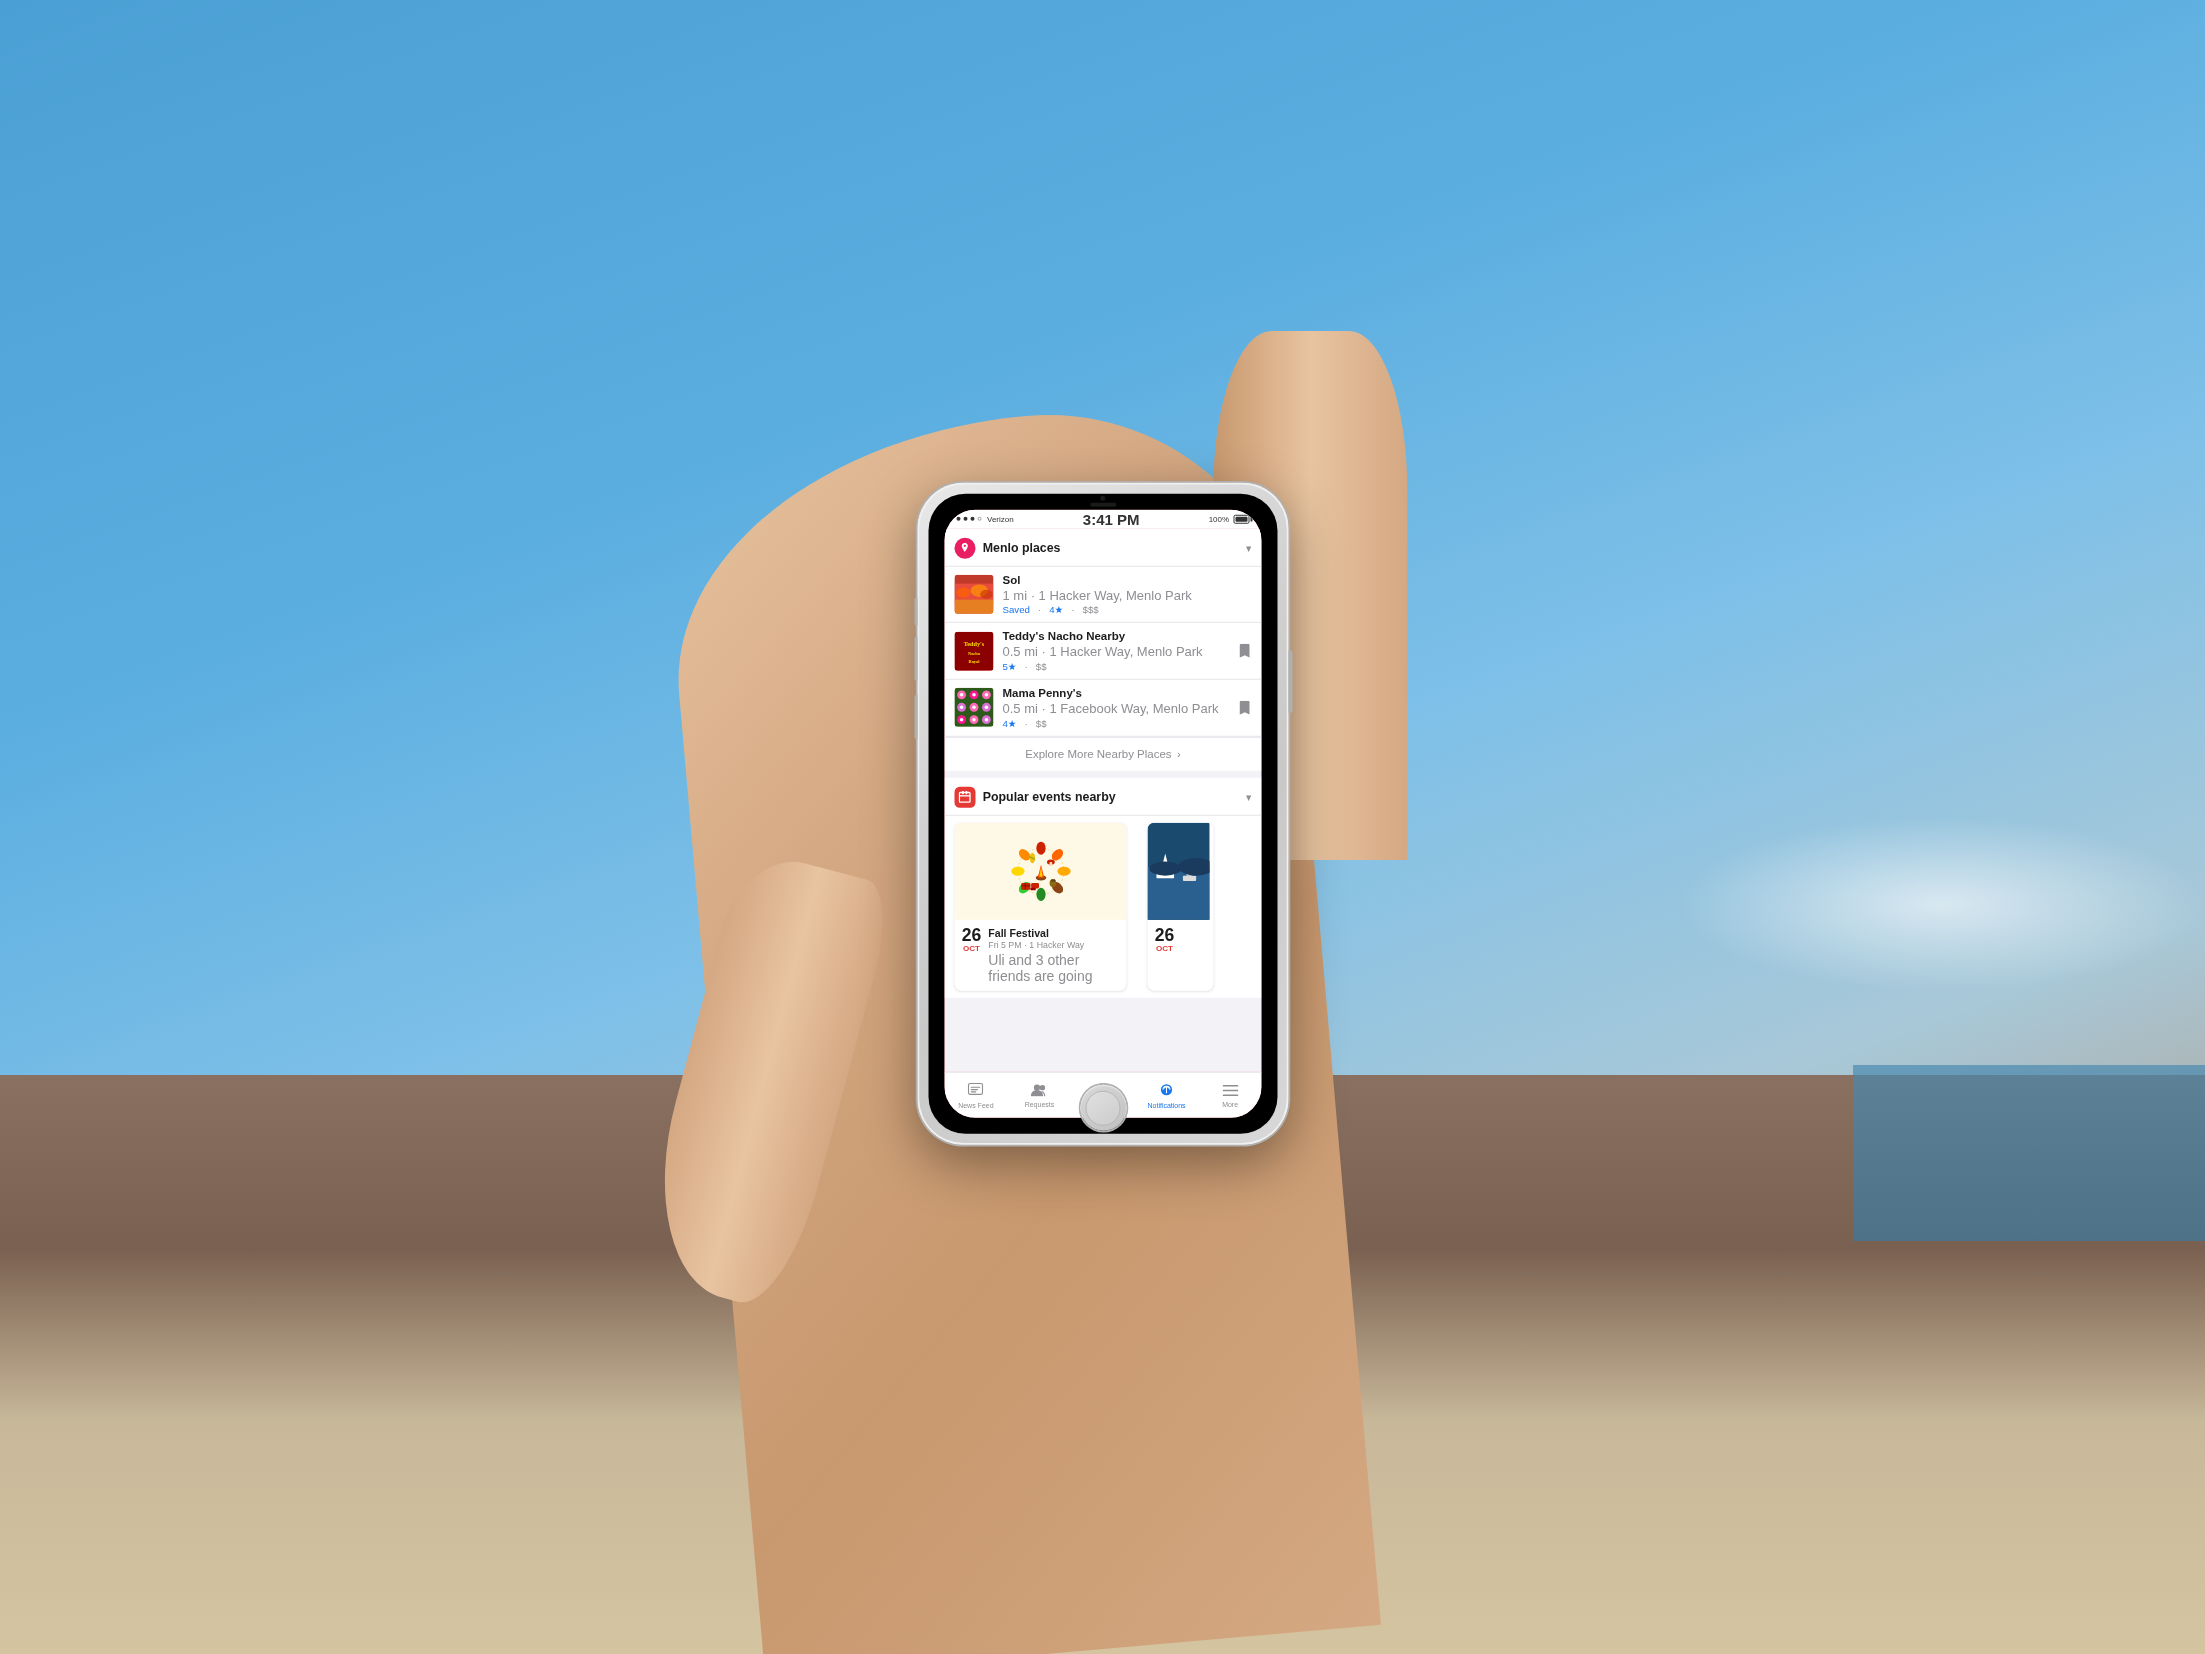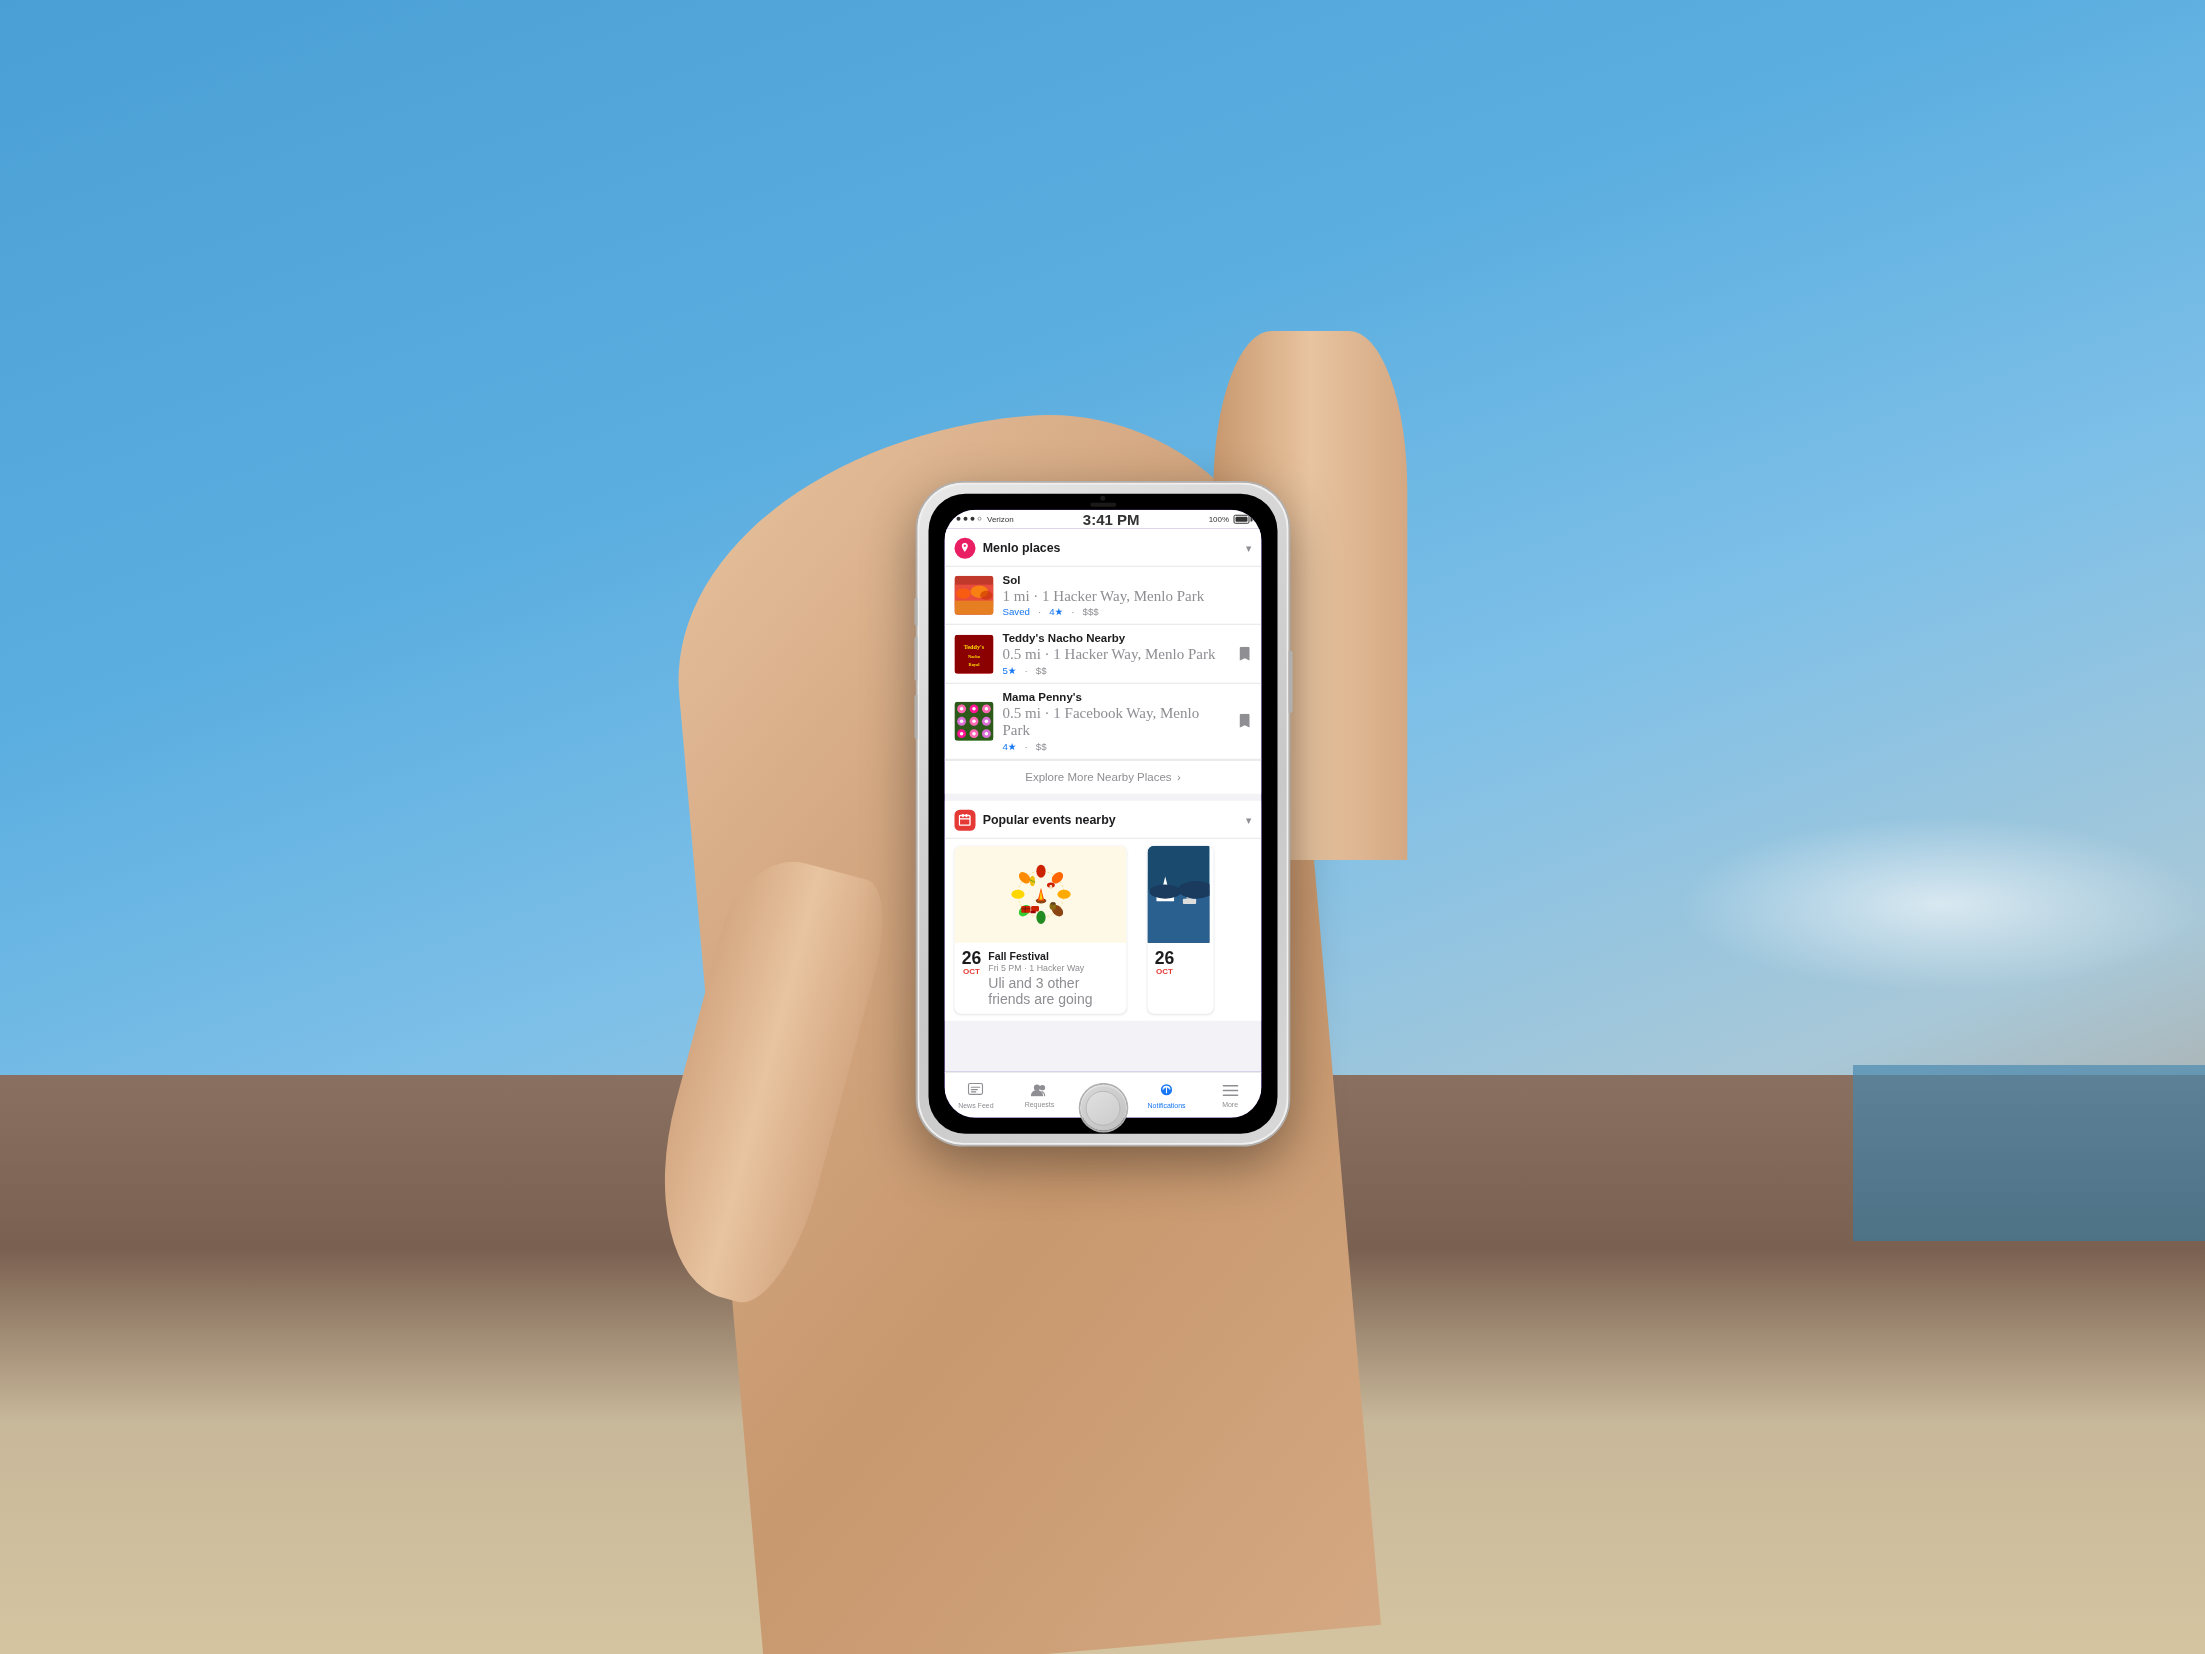--- a/index.html
+++ b/index.html
@@ -116,21 +116,21 @@
       overflow: hidden;
     }
 
     
     .screen {
       position: absolute;
       top: 16px;
       left: 16px;
       right: 16px;
       bottom: 16px;
-      background: #4c1d95;
+      background: #fca5a5;
       border-radius: 31px;
       overflow: hidden;
       display: flex;
       flex-direction: column;
     }
 
     
     .status-bar {
       background: #fff;
       height: 19.4px;
@@ -308,24 +308,23 @@
     .place-info {
       flex: 1;
     }
     .place-name {
       font-size: 11.5px;
       font-weight: 600;
       color: #1c1c1e;
       margin-bottom: 1.8px;
     }
     .place-addr {
-      font-size: 15px;
+      font-size: 13px;
       color: #8e8e93;
       margin-bottom: 1.8px;
-      font-family: Liberation Serif, serif;
     }
     .place-meta {
       display: flex;
       align-items: center;
       gap: 8px;
       font-size: 9.7px;
     }
     .saved-badge {
       color: #1877f2;
       font-weight: 500;

